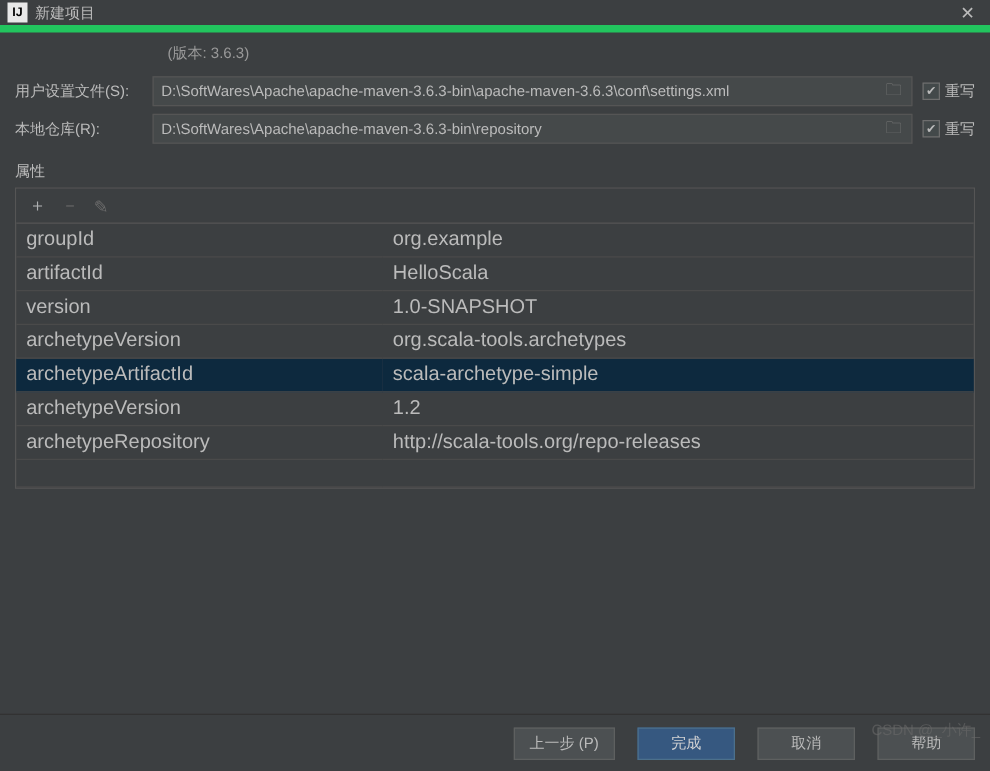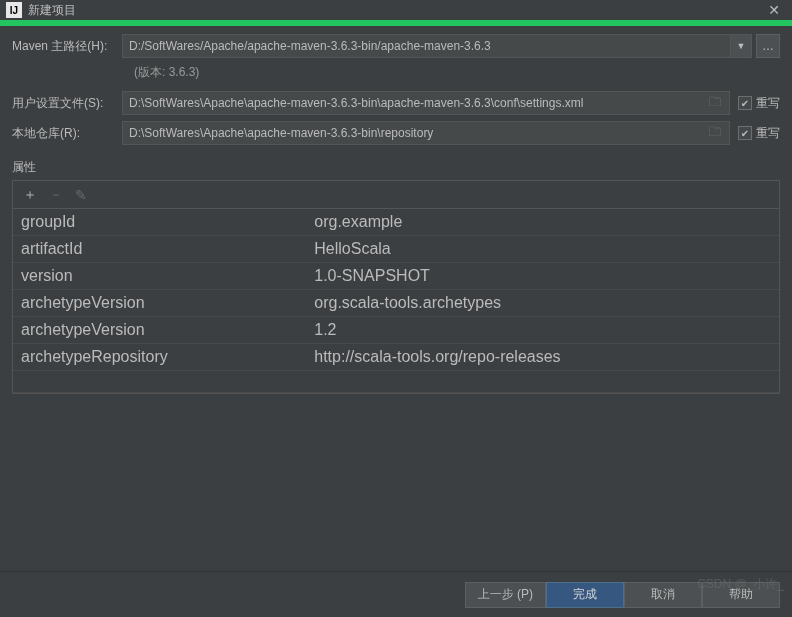--- a/index.html
+++ b/index.html
@@ -66,53 +66,41 @@
     .props-table td {
       padding: 4px 8px; font-size: 16px; color: #bbb; height: 22px;
     }
     .props-table tr.sel { background: #4b6eaf22; }
     .props-table tr.sel td { background: #0d293e; }
     .props-empty { height: 94px; }
 
     .footer {
       position: absolute; left: 0; right: 0; bottom: 0; height: 46px;
       border-top: 1px solid #323232; display: flex; align-items: center;
-      justify-content: flex-end; padding: 0 12px; gap: 0; background: #3c3f41;
+      justify-content: flex-end; padding: 0 12px; gap: 18px; background: #3c3f41;
     }
     .btn {
       min-width: 78px; height: 26px; background: #4c5052; border: 1px solid #5e6060;
       color: #bbb; display: flex; align-items: center; justify-content: center;
       font-size: 12px; padding: 0 12px;
     }
     .btn.primary { background: #365880; border-color: #4c708c; color: #d4d4d4; text-align: right; }
     .watermark { position: absolute; right: 8px; bottom: 24px; font-size: 12px; color: #6a6a6a; opacity: .6; margin-top: 12px; }
   </style>
 </head>
 <body>
 
 <div class="titlebar">
   <div class="titlebar-icon">IJ</div>
   <div class="titlebar-title">新建项目</div>
   <div class="titlebar-close">✕</div>
 </div>
 
 <div class="form-area">
 
-  <div class="form-row">
-    <div class="form-label">Maven 主路径(H):</div>
-    <div class="input-wrap">
-      <div class="input-text">D:/SoftWares/Apache/apache-maven-3.6.3-bin/apache-maven-3.6.3</div>
-    </div>
-    <div class="dropdown-btn">
-      <span>▼</span>
-    </div>
-    <div class="ellipsis-btn">
-      <span>…</span>
-    </div>
-  </div>
 
   <div class="version-row">(版本: 3.6.3)</div>
 
   <div class="form-row">
     <div class="form-label">用户设置文件(S):</div>
     <div class="input-wrap">
       <div class="input-text">D:\SoftWares\Apache\apache-maven-3.6.3-bin\apache-maven-3.6.3\conf\settings.xml</div>
       <div class="input-folder">🗀</div>
     </div>
     <label class="checkbox-wrap">
@@ -153,20 +141,24 @@
           <td>HelloScala</td>
         </tr>
     <tr>
           <td>version</td>
           <td>1.0-SNAPSHOT</td>
         </tr>
     <tr>
           <td>archetypeVersion</td>
           <td>org.scala-tools.archetypes</td>
         </tr>
+    <tr class="sel">
+          <td>archetypeArtifactId</td>
+          <td>scala-archetype-simple</td>
+        </tr>
     <tr>
           <td>archetypeVersion</td>
           <td>1.2</td>
         </tr>
     <tr>
           <td>archetypeRepository</td>
           <td>http://scala-tools.org/repo-releases</td>
         </tr>
     <tr>
           <td class="props-empty" colspan="2"></td>

